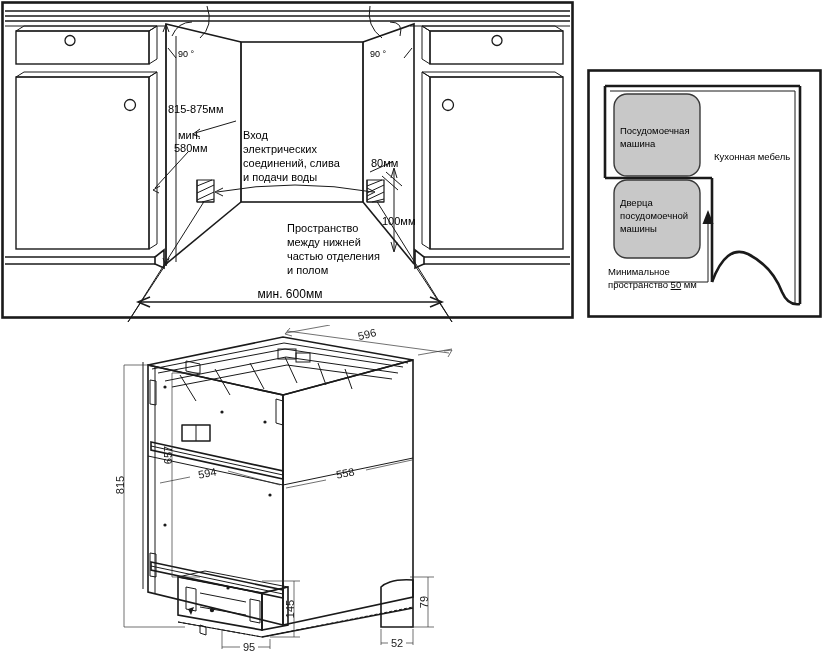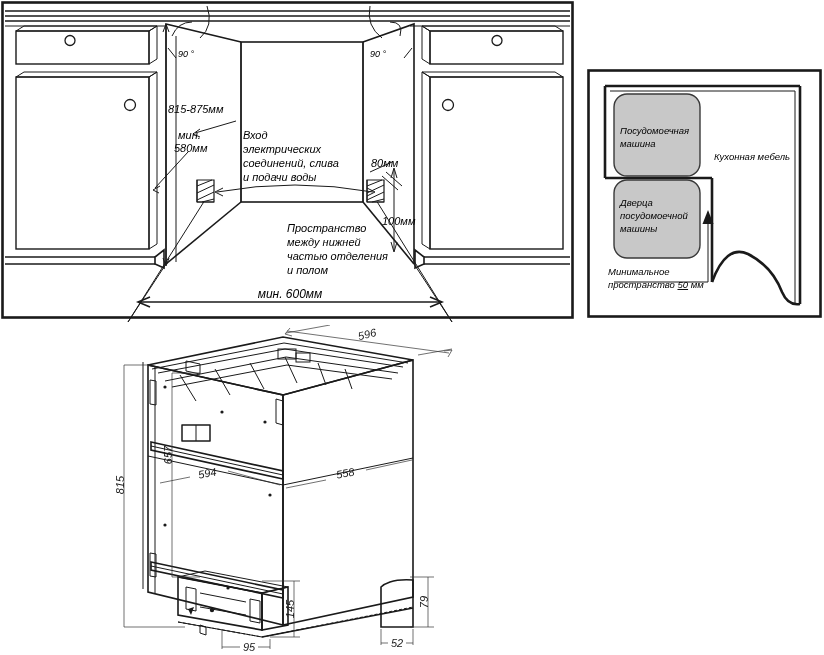--- a/index.html
+++ b/index.html
@@ -12,21 +12,20 @@
     height: 655px;
     position: relative;
     font-family: "Liberation Sans", sans-serif;
     overflow: hidden;
   }
   #root {
     position: absolute;
     left: 0; top: 0;
     width: 734px;
     height: 655px;
-    font-style: italic;
   }
   svg { display: block; }
   .diagram-svg {
     position: absolute;
     left: 0;
     top: 0;
   }
   text {
     font-family: "Liberation Sans", sans-serif;
     fill: #000000;

